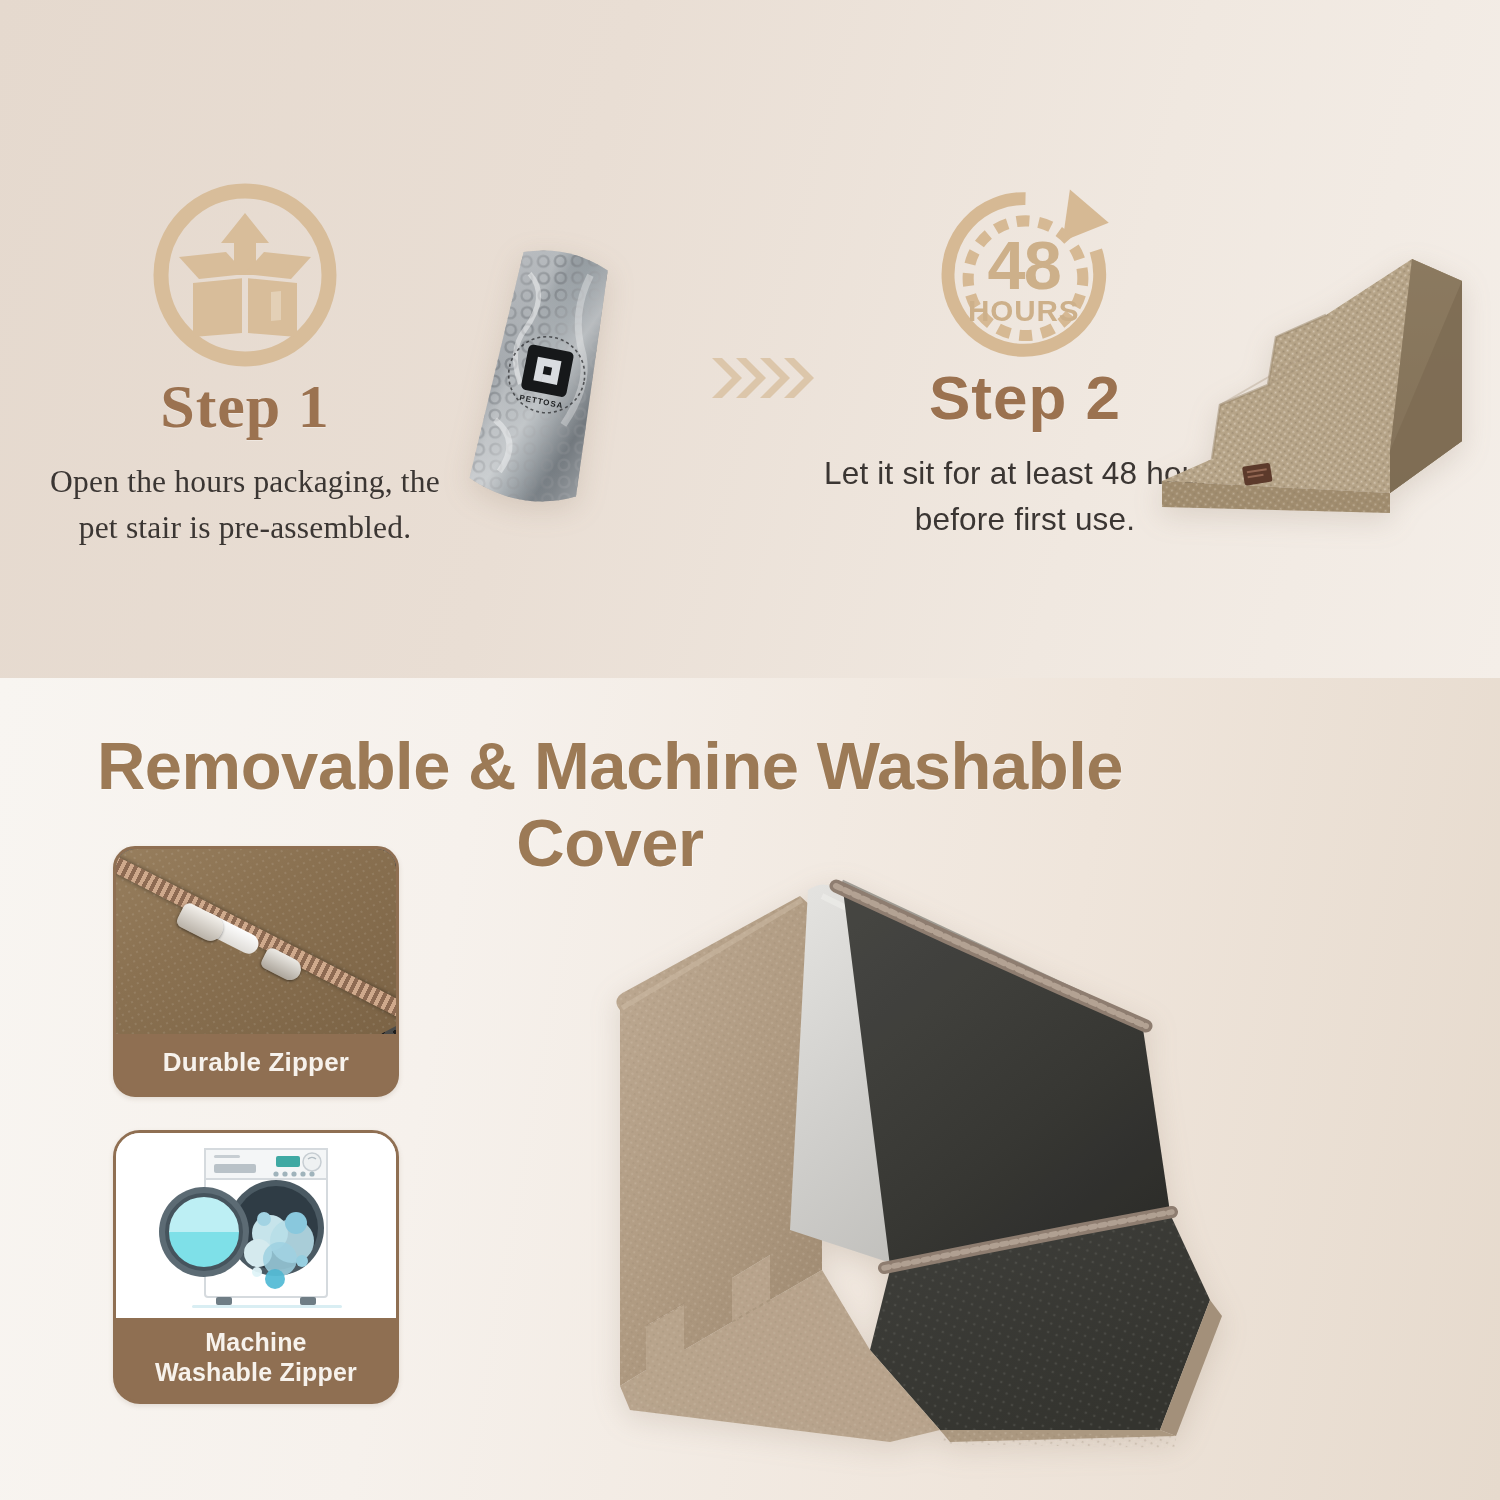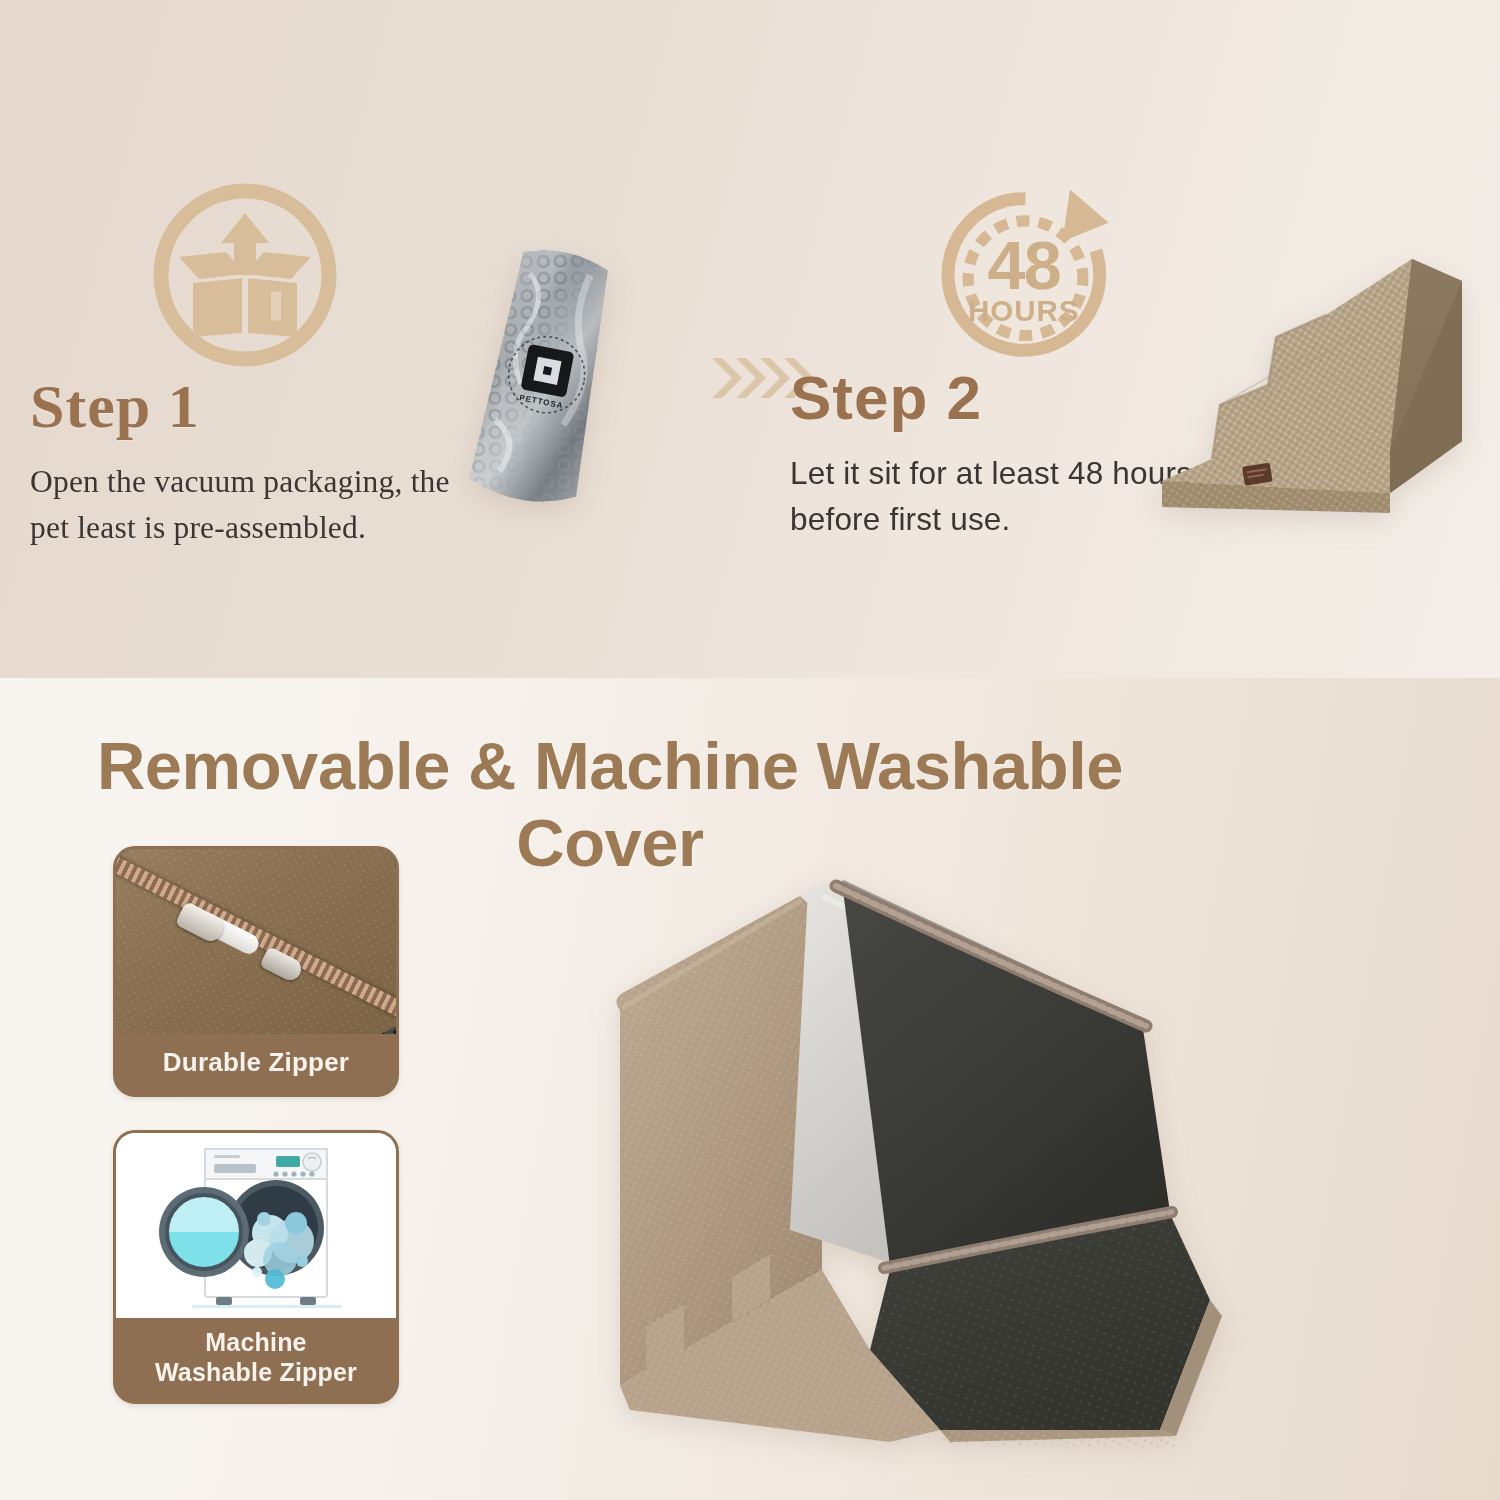--- a/index.html
+++ b/index.html
@@ -17,21 +17,21 @@
     overflow: hidden;
   }
   
   .bottom-section {
     position: absolute; left: 0; top: 678px; width: 1500px; height: 822px;
     background: linear-gradient(100deg, #f8f5f1 0%, #f6f1ec 30%, #efe5db 68%, #e6dacd 100%);
     overflow: hidden;
   }
 
   
-  .step-block { position: absolute; text-align: left; }
+  .step-block { position: absolute; text-align: center; }
   .step-title {
     font-size: 62px; font-weight: 700; color: #9b7250;
     letter-spacing: 1px; line-height: 1;
     text-shadow: 0 1px 0 rgba(255,255,255,.35);
   }
   .step-desc {
     margin-top: 22px;
     font-size: 31.5px; color: #3b3633; line-height: 1.45;
     font-weight: 400; letter-spacing: .2px;
   }
@@ -142,21 +142,21 @@
 
           <path d="M17 41 L40.5 38.5 L50.5 49.5 L27 52 Z" fill="#d8bd9a"></path>
           <path d="M83 41 L59.5 38.5 L49.5 49.5 L73 52 Z" fill="#d8bd9a"></path>
 
           <path d="M24 54 L48.5 51.6 L48.5 79 L24 81 Z" fill="#d8bd9a"></path>
           <path d="M76 54 L51.5 51.6 L51.5 79 L76 81 Z" fill="#d8bd9a"></path>
           <path d="M63 58.5 L68 58 L68 72.5 L63 73 Z" fill="#e3d0b6"></path>
         </svg>
       </div>
       <div class="step-title">Step 1</div>
-      <div class="step-desc">Open the vacuum packaging, the pet least is pre-assembled.</div>
+      <div class="step-desc">Open the hours packaging, the pet stair is pre-assembled.</div>
     </div>
 
     <div style="position:absolute; left:437px; top:238px; width:210px; height:290px;">
       <svg width="210" height="290" viewBox="0 0 210 290" class="shadow-soft">
         <defs>
           <linearGradient id="bagG" x1="0" y1="0" x2="1" y2="0.4">
             <stop offset="0" stop-color="#8d9298"></stop>
             <stop offset="0.35" stop-color="#a8adb1"></stop>
             <stop offset="0.62" stop-color="#818a90"></stop>
             <stop offset="1" stop-color="#666d73"></stop>
@@ -279,21 +279,21 @@
         <div class="zip-fabric"></div>
         <div class="zip-teeth"></div>
         <div class="zip-gap"></div>
         <div class="zip-pull"></div>
         <div class="zip-pull2"></div>
       </div>
     </div>
     <div class="feature-label">Durable Zipper</div>
   </div>
 
-  <div class="feature-card" style="left:113px; top:1130px;">
+  <div class="feature-card" style="left:113px; top:1130px;border-radius:27px;">
     <div class="feature-media">
       <div class="wm-scene">
         <svg width="100%" height="100%" viewBox="0 0 252 185" preserveAspectRatio="xMidYMid meet">
 
           <rect x="75" y="16" width="122" height="148" rx="3" fill="#ffffff" stroke="#d5dade" stroke-width="2"></rect>
 
           <rect x="75" y="16" width="122" height="30" fill="#f4f6f7" stroke="#d5dade" stroke-width="2"></rect>
           <rect x="84" y="22" width="26" height="3" rx="1.5" fill="#c7ced3"></rect>
           <rect x="84" y="31" width="42" height="9" rx="2" fill="#b9c2c8"></rect>
           <rect x="146" y="23" width="24" height="11" rx="2" fill="#3fa9a3"></rect>

